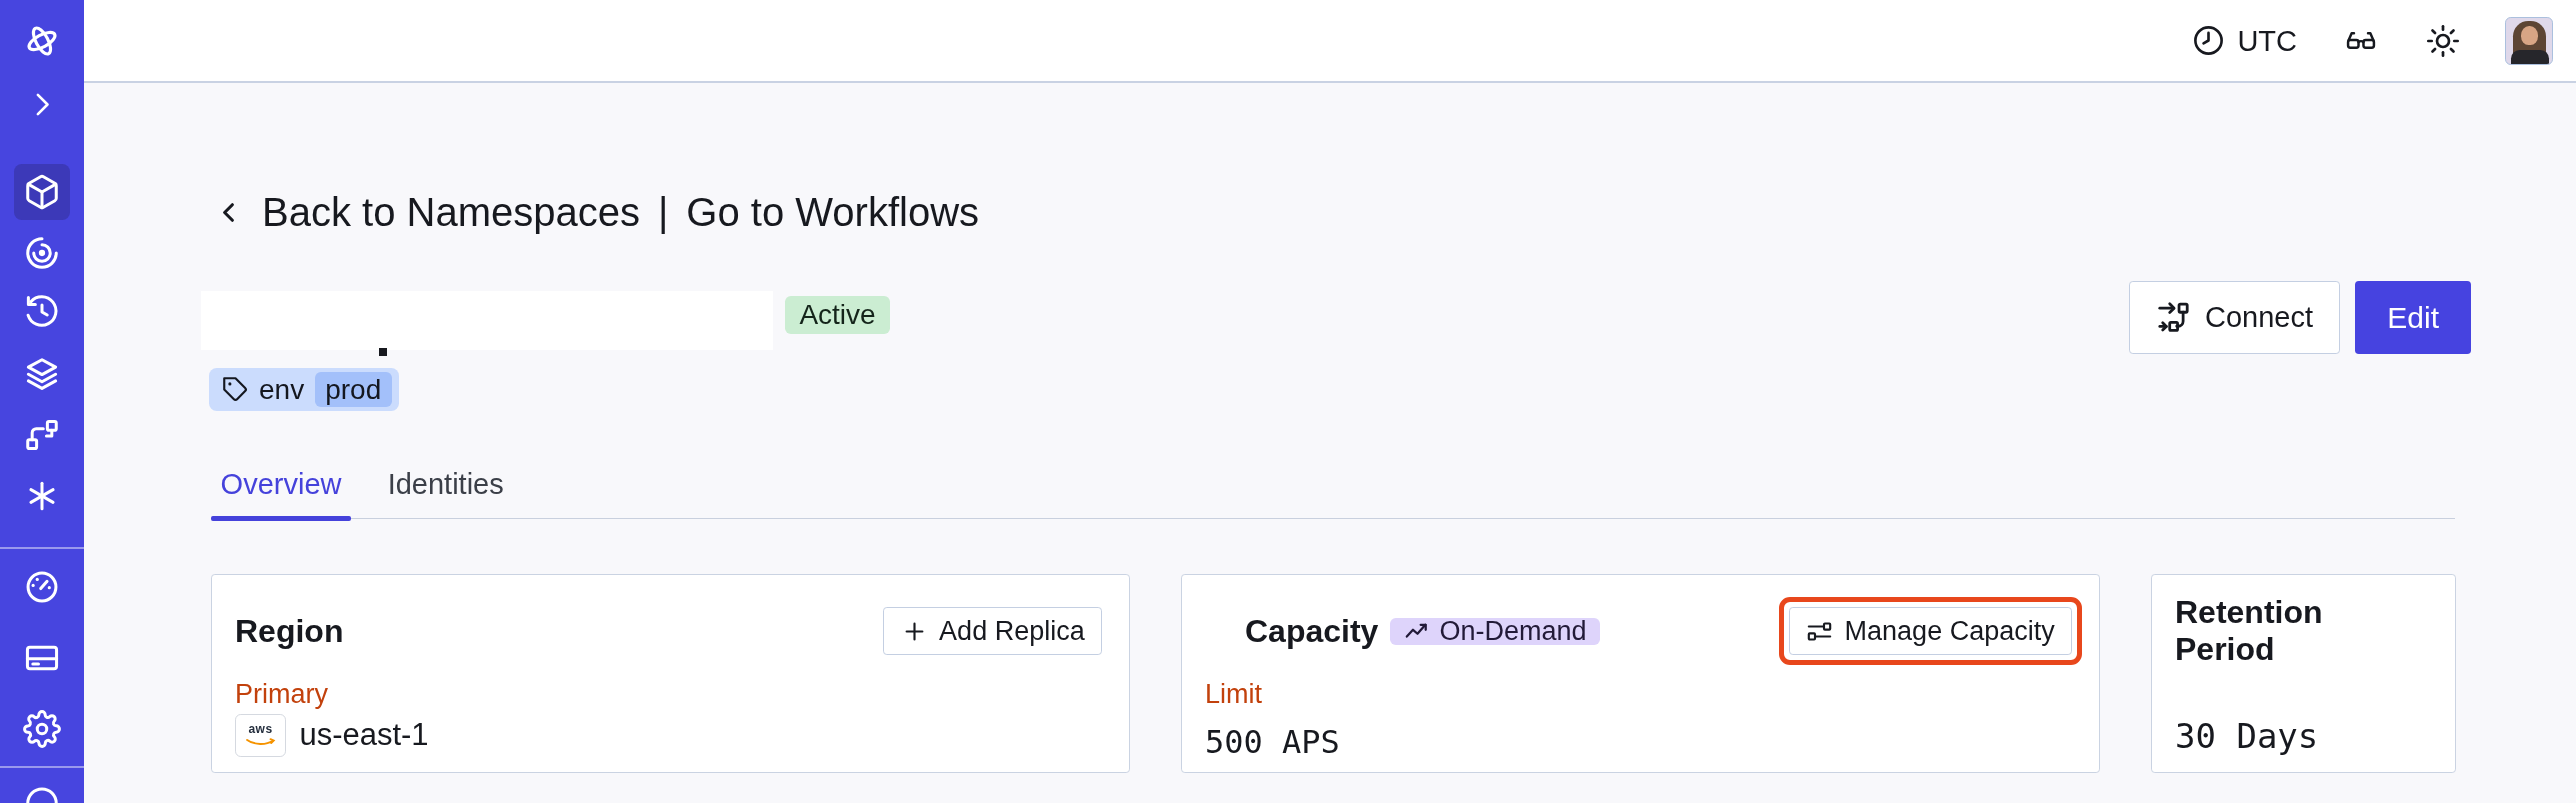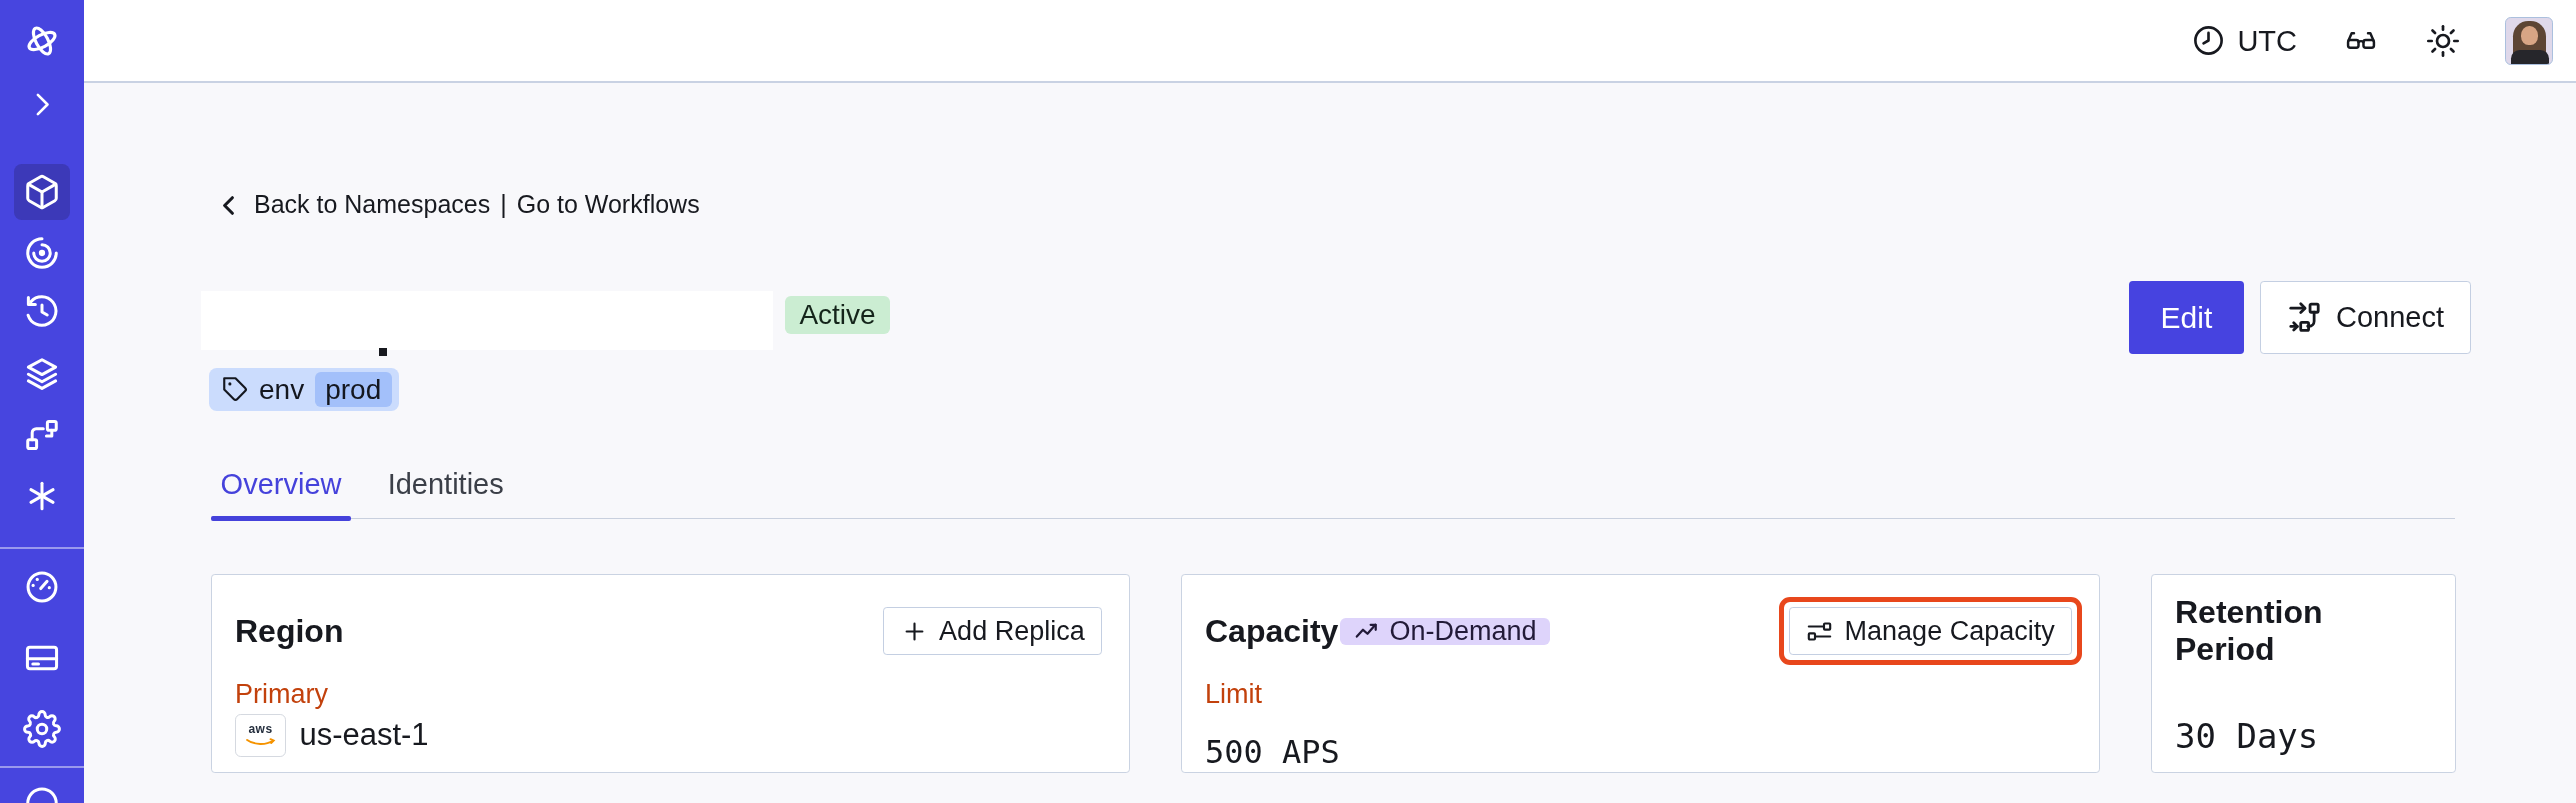--- a/index.html
+++ b/index.html
@@ -20,21 +20,21 @@
     border-bottom:2.9px solid #C9D2E3; display:flex; align-items:center; justify-content:flex-end;
     gap:44px; padding-right:23px; z-index:4;
   }
   .tz { display:flex; align-items:flex-end; gap:11.5px; font-size:29px; cursor:pointer; }
   .topbar svg { stroke:#17191F; fill:none; stroke-width:1.8; stroke-linecap:round; stroke-linejoin:round; }
   .avatar { position:relative; width:48px; height:48px; border-radius:5.8px; border:1.9px solid #ABC0DE; background:#DFD8EA; overflow:hidden; cursor:pointer; }
   .avatar .hair { position:absolute; left:6.7px; top:3.8px; width:33px; height:44px; background:#5D4534; border-radius:15.3px 15.3px 9.6px 9.6px; }
   .avatar .face { position:absolute; left:15.3px; top:8.6px; width:16.3px; height:19px; background:#D8A585; border-radius:50% 50% 46% 46%; }
   .avatar .body { position:absolute; left:4.8px; bottom:-2.9px; width:38px; height:16.3px; background:#26262B; border-radius:8.6px 8.6px 0 0; }
   
-  .breadcrumb { position:absolute; left:213px; top:190px; display:flex; align-items:flex-start; gap:10px; font-size:25px; font-weight:500; color:#17191F; }
+  .breadcrumb { position:absolute; left:213px; top:190px; display:flex; align-items:center; gap:18px; font-size:40px; font-weight:500; color:#17191F; }
   .breadcrumb svg { stroke:#17191F; fill:none; stroke-width:2.4; stroke-linecap:round; stroke-linejoin:round; }
   .crumb-link { cursor:pointer; }
   
   .ns-box { position:absolute; left:201px; top:291px; width:572px; height:59px; background:#FFFFFF; }
   .ns-dot { position:absolute; left:178px; top:57px; width:7.7px; height:7.7px; background:#17191F; }
   .status-badge { position:absolute; left:785px; top:296px; height:38px; display:flex; align-items:center; padding:0 14.4px; background:#CBEDD2; color:#14241A; border-radius:5.8px; font-size:28px; }
   .actions { position:absolute; top:281px; right:105px; display:flex; gap:15.3px; height:73px; }
   .btn { display:flex; align-items:center; justify-content:center; border-radius:3.8px; cursor:pointer; font-size:29px; }
   .btn svg { stroke:#17191F; fill:none; stroke-width:1.9; stroke-linecap:round; stroke-linejoin:round; }
   .btn-secondary { background:#FFFFFF; border:1.9px solid #C4CFE2; color:#17191F; }
@@ -48,29 +48,29 @@
   .tabs { position:absolute; left:211px; top:468px; width:2244px; display:flex; gap:27px; border-bottom:1.9px solid #C9D0DE; }
   .tab { padding:0 9.6px 17.3px 9.6px; font-size:29px; cursor:pointer; color:#3B3F48; position:relative; }
   .tab.active { color:#4542DB; font-weight:500; }
   .tab.active::after { content:""; position:absolute; left:0; right:0; bottom:-2.9px; height:4.8px; background:#4542DB; border-radius:1.9px; }
   
   .cards { position:absolute; left:211px; top:574px; display:flex; gap:51px; }
   .card { height:199px; background:#FFFFFF; border:1.9px solid #CAD3E2; border-radius:3.8px; padding:0 27px 0 23px; }
   .card-wide { width:919px; }
   .card-narrow { width:305px; }
   .card-head { margin-top:32px; display:flex; align-items:center; justify-content:space-between; height:48px; }
-  .card-head-left { display:flex; align-items:center; gap:2px; }
+  .card-head-left { display:flex; align-items:center; gap:12px;margin-left:40px; }
   .card-title { font-size:32px; font-weight:600; color:#17191F; }
   .small-btn { height:48px; gap:11.5px; padding:0 16.3px; font-size:27px; }
   .field-label { margin-top:24px; font-size:27px; color:#c2410c; }
   .region-value-row { margin-top:3.8px; display:flex; align-items:center; gap:13.4px; }
   .region-value { font-size:31px; color:#17191F; }
   .aws-chip { width:51px; height:43px; background:#fff; border:1.9px solid #D5D9E0; border-radius:5.8px; display:flex; flex-direction:column; align-items:center; justify-content:center; }
   .aws-text { font-size:12px; font-weight:700; color:#252F3E; line-height:15.3px; letter-spacing:0.5px; }
-  .mono-value { font-family:"DejaVu Sans Mono", monospace; font-size:32px; color:#17191F; margin-top:23px; }
+  .mono-value { font-family:"DejaVu Sans Mono", monospace; font-size:32px; color:#17191F; margin-top:13px; }
   .retention-value { margin-top:61px; font-size:34px; }
   .od-badge { height:27px; display:flex; align-items:center; gap:8.6px; background:#DED4FB; color:#221A38; border-radius:5.8px; padding:0 13.4px; font-size:27px; }
   .od-badge svg { stroke:#221A38; fill:none; stroke-width:2; stroke-linecap:round; stroke-linejoin:round; }
   .highlight { outline:5.8px solid #E8471C; outline-offset:5.8px; border-radius:1px; }
 </style>
 </head>
 <body>
 
 <div class="app">
 
@@ -207,34 +207,34 @@
   </div>
 
   <div class="ns-box">
     <div class="ns-dot"></div>
   </div>
   <div class="status-badge">
     <span>Active</span>
   </div>
 
   <div class="actions">
-    <div class="btn btn-edit">
-      <span>Edit</span>
-    </div>
     <div class="btn btn-secondary btn-connect">
       <svg width="35" height="35" viewBox="0 0 24 24">
         <rect x="15.8" y="2.8" width="5.6" height="5.6" rx="0.8"></rect>
         <path d="M2.6 5.6h9.4"></path>
           <path d="M9.4 2.6l3 3-3 3"></path>
         <path d="M18.6 8.4v6.2a3.4 3.4 0 0 1-3.4 3.4h-1"></path>
         <rect x="9.4" y="15.4" width="5.4" height="5.4" rx="0.8"></rect>
         <path d="M2.6 18.1h4.4"></path>
           <path d="M4.6 15.6l2.5 2.5-2.5 2.5"></path>
       </svg>
       <span>Connect</span>
+    </div>
+    <div class="btn btn-edit">
+      <span>Edit</span>
     </div>
   </div>
 
   <div class="tag-chip">
     <svg width="27" height="27" viewBox="0 0 24 24">
       <path d="M20.59 13.41l-7.17 7.17a2 2 0 0 1-2.83 0L2 12V2h10l8.59 8.59a2 2 0 0 1 0 2.82z"></path>
       <circle cx="7" cy="7" r="1.4" fill="#14171F" stroke="none"></circle>
     </svg>
     <span>env</span>
     <span class="tag-value">prod</span>

